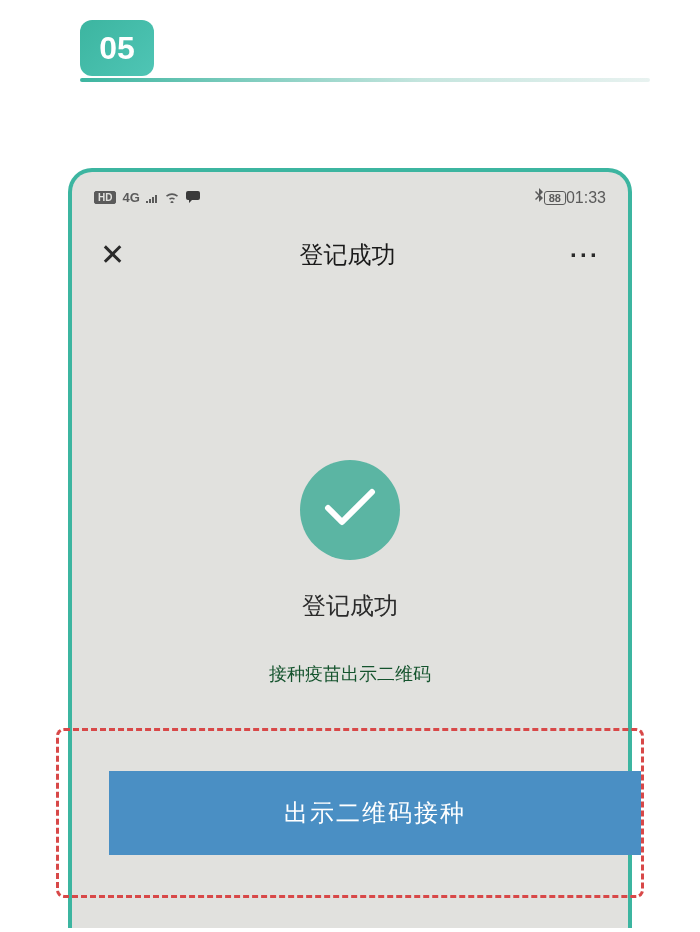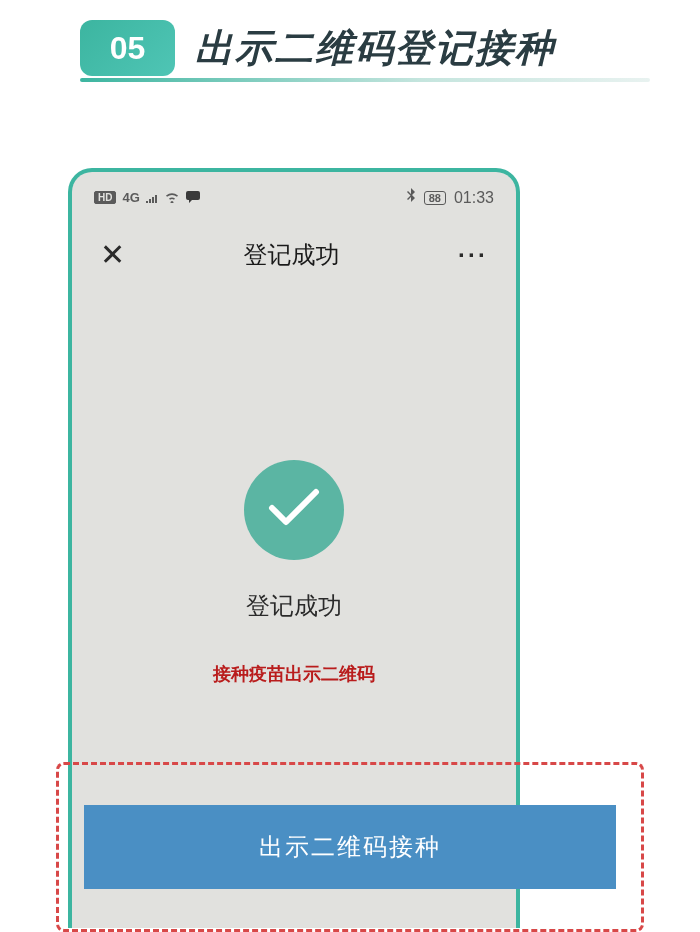--- a/index.html
+++ b/index.html
@@ -20,21 +20,21 @@
     .step-header {
       margin: 20px 0 0 80px;
       display: flex;
       align-items: center;
       gap: 20px;
     }
     
     .step-number-badge {
       background: linear-gradient(135deg, #3cb5a0 0%, #4fc5b5 100%);
       color: #ffffff;
-      width: 95px;
+      width: 74px;
       height: 56px;
       border-radius: 12px;
       display: flex;
       align-items: center;
       justify-content: center;
       font-size: 32px;
       font-weight: 600;
     }
     
     .step-title {
@@ -53,21 +53,21 @@
       height: 4px;
       background: linear-gradient(90deg, #3cb5a0 0%, #c5e5de 60%, #e8f2f0 100%);
       border-radius: 2px;
     }
     
     
     .phone-container {
       position: absolute;
       top: 168px;
       left: 68px;
-      width: 452px;
+      width: 564px;
       height: 760px;
       border: 4px solid #3cb5a0;
       border-bottom: none;
       border-radius: 24px 24px 0 0;
       background: #e1e1de;
       overflow: hidden;
     }
     
     .phone-inner-border {
       position: absolute;
@@ -91,21 +91,20 @@
     
     .status-left {
       display: flex;
       align-items: center;
       gap: 6px;
     }
     
     .status-right {
       display: flex;
       align-items: center;
-      gap: 8px;
     }
     
     .hd-badge {
       font-size: 10px;
       font-weight: 700;
       border: 1px solid #5a5a5a;
       padding: 0 3px;
       border-radius: 2px;
       background: #5a5a5a;
       color: #e1e1de;
@@ -179,36 +178,35 @@
     .success-title {
       margin-top: 30px;
       font-size: 24px;
       font-weight: 500;
       color: #2a2a2a;
     }
     
     .success-subtitle {
       margin-top: 40px;
       font-size: 18px;
-      color: #b91c1c;
-      font-weight: bold;
+      color: #14532d;
     }
     
     
     .highlight-box {
       position: absolute;
-      top: 762px;
+      top: 728px;
       left: 56px;
       width: 588px;
       height: 170px;
       border: 3px dashed #d84848;
       border-radius: 8px;
       display: flex;
       align-items: center;
-      justify-content: center;
+      justify-content: flex-end;
     }
     
     .primary-button {
       width: 532px;
       height: 84px;
       background: #4a8fc4;
       border: none;
       color: #ffffff;
       font-size: 24px;
       font-weight: 400;
@@ -220,21 +218,20 @@
       font-family: inherit;
     }
   </style>
 </head>
 <body>
 
 <div class="step-header">
   <div class="step-number-badge">
     <span>05</span>
   </div>
-  <div class="step-title">出示二维码登记接种</div>
 </div>
 <div class="step-underline"></div>
 
 <div class="phone-container">
   <div class="phone-inner-border">
 
     <div class="status-bar">
       <div class="status-left">
         <span class="hd-badge">HD</span>
         <span class="signal-text">4G</span>

